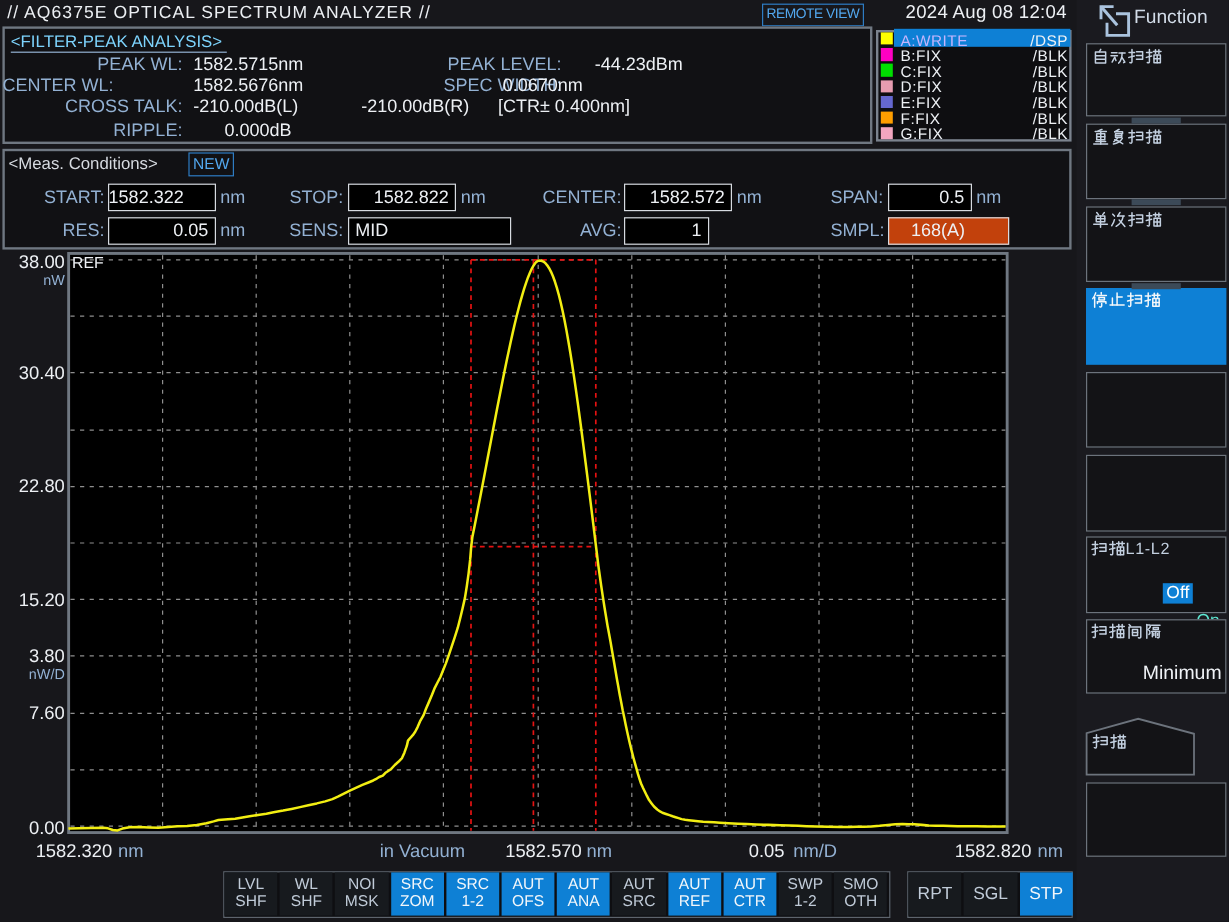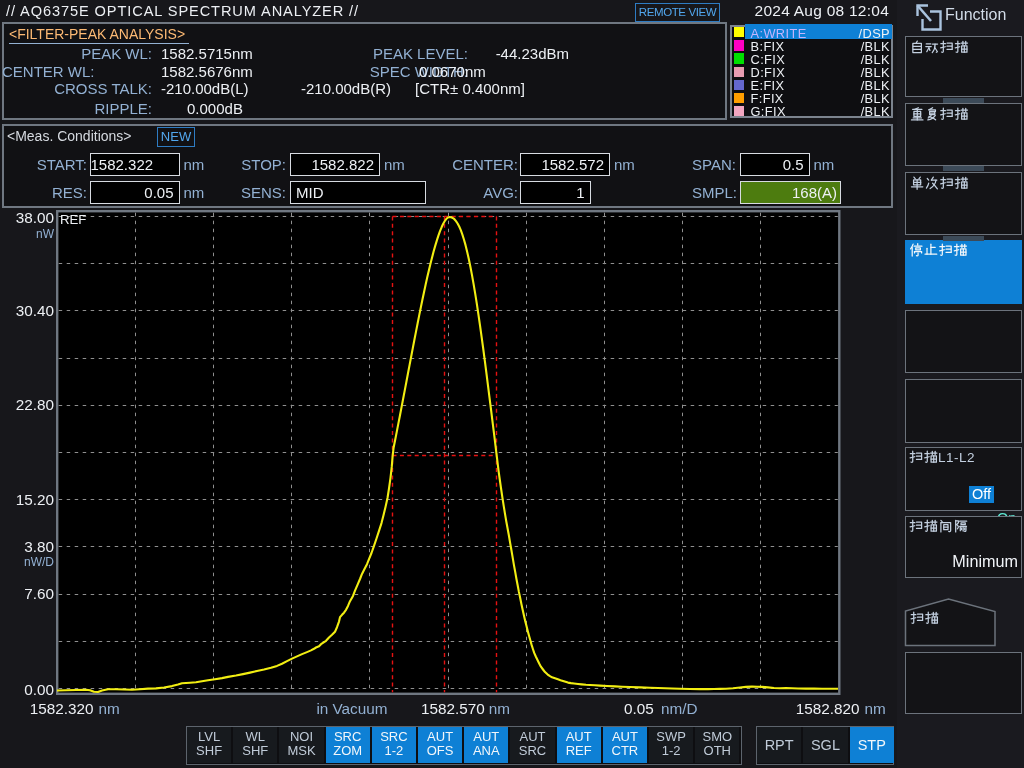--- a/index.html
+++ b/index.html
@@ -1,17 +1,17 @@
 <!DOCTYPE html>
 <html><head><meta charset="utf-8"><title>OSA</title><style>*{margin:0;padding:0;box-sizing:border-box}body{width:1024px;height:768px;background:#17171b;font-family:'Liberation Sans',sans-serif;overflow:hidden;position:relative}</style></head><body>
 <div style="position:absolute;left:6px;top:3px;font-size:14.6px;letter-spacing:.9px;color:#edf0f4">// AQ6375E OPTICAL SPECTRUM ANALYZER //</div>
 <div style="position:absolute;left:635px;top:3px;width:85px;height:19px;border:1px solid #2e7cc3;color:#52a7ee;font-size:11.5px;letter-spacing:-0.4px;text-align:center;line-height:17.5px;white-space:nowrap">REMOTE VIEW</div>
 <div style="position:absolute;left:748px;top:2px;width:141px;text-align:right;font-size:15.5px;letter-spacing:.25px;color:#edf0f4">2024 Aug 08 12:04</div>
 <div style="position:absolute;left:2px;top:22px;width:725px;height:98px;border:2px solid #6f7781;background:#111114"></div>
-<div style="position:absolute;left:9px;top:26px;font-size:14px;color:#fdba74;border-bottom:1px solid #93b1d3;padding:0 4px 1px 0">&lt;FILTER-PEAK ANALYSIS&gt;</div>
+<div style="position:absolute;left:9px;top:26px;font-size:14px;color:#7dd3fc;border-bottom:1px solid #93b1d3;padding:0 4px 1px 0">&lt;FILTER-PEAK ANALYSIS&gt;</div>
 <div style="position:absolute;left:2px;top:45.0px;width:150px;text-align:right;font-size:15px;color:#93b1d3">PEAK WL:</div>
 <div style="position:absolute;left:161px;top:45.0px;font-size:15px;color:#edf0f4">1582.5715nm</div>
 <div style="position:absolute;left:2px;top:62.5px;width:150px;text-align:left;font-size:15px;color:#93b1d3">CENTER WL:</div>
 <div style="position:absolute;left:161px;top:62.5px;font-size:15px;color:#edf0f4">1582.5676nm</div>
 <div style="position:absolute;left:2px;top:80.0px;width:150px;text-align:right;font-size:15px;color:#93b1d3">CROSS TALK:</div>
 <div style="position:absolute;left:161px;top:80.0px;font-size:15px;color:#edf0f4">-210.00dB(L)</div>
 <div style="position:absolute;left:2px;top:100.0px;width:150px;text-align:right;font-size:15px;color:#93b1d3">RIPPLE:</div>
 <div style="position:absolute;left:187px;top:100px;font-size:15px;color:#edf0f4">0.000dB</div>
 <div style="position:absolute;left:301px;top:80px;font-size:15px;color:#edf0f4">-210.00dB(R)</div>
 <div style="position:absolute;left:415px;top:80px;font-size:15px;color:#edf0f4">[CTR± 0.400nm]</div>
@@ -58,21 +58,21 @@
 <div style="position:absolute;left:739.5px;top:152.5px;width:70.0px;height:23px;border:1px solid #d7dbe1;background:#000;color:#edf0f4;font-size:15px;line-height:21px;padding-right:5px;text-align:right">0.5</div>
 <div style="position:absolute;left:813.5px;top:155.5px;font-size:15px;color:#93b1d3">nm</div>
 <div style="position:absolute;left:-23.0px;top:183.5px;width:110px;text-align:right;font-size:15px;color:#93b1d3">RES:</div>
 <div style="position:absolute;left:89.5px;top:180.5px;width:90.0px;height:23px;border:1px solid #d7dbe1;background:#000;color:#edf0f4;font-size:15px;line-height:21px;padding-right:5px;text-align:right">0.05</div>
 <div style="position:absolute;left:183.5px;top:183.5px;font-size:15px;color:#93b1d3">nm</div>
 <div style="position:absolute;left:176.0px;top:183.5px;width:110px;text-align:right;font-size:15px;color:#93b1d3">SENS:</div>
 <div style="position:absolute;left:290.0px;top:180.5px;width:135.5px;height:23px;border:1px solid #d7dbe1;background:#000;color:#edf0f4;font-size:15px;line-height:21px;padding-left:5px;text-align:left">MID</div>
 <div style="position:absolute;left:408.0px;top:183.5px;width:110px;text-align:right;font-size:15px;color:#93b1d3">AVG:</div>
 <div style="position:absolute;left:520.0px;top:180.5px;width:70.5px;height:23px;border:1px solid #d7dbe1;background:#000;color:#edf0f4;font-size:15px;line-height:21px;padding-right:5px;text-align:right">1</div>
 <div style="position:absolute;left:627.0px;top:183.5px;width:110px;text-align:right;font-size:15px;color:#93b1d3">SMPL:</div>
-<div style="position:absolute;left:739.5px;top:180.5px;width:101.5px;height:23px;border:1px solid #d7dbe1;background:#4d7c0f;color:#edf0f4;font-size:15px;line-height:21px;padding-right:3px;text-align:right">168(A)</div>
+<div style="position:absolute;left:739.5px;top:180.5px;width:101.5px;height:23px;border:1px solid #d7dbe1;background:#c2410c;color:#edf0f4;font-size:15px;line-height:21px;padding-right:17px;text-align:center">168(A)</div>
 <svg style="position:absolute;left:0;top:205px" width="897" height="520" viewBox="0 0 897 520" font-family="Liberation Sans, sans-serif">
     <rect x="57.2" y="6.2" width="782.1" height="482.6" fill="#000" stroke="#6f7781" stroke-width="2.4"></rect>
     <g stroke="#8f8f8f" stroke-width="1" stroke-dasharray="3.5 4.5">
       <line x1="58.7" y1="11.50" x2="837.8" y2="11.50"></line>
       <line x1="58.7" y1="58.50" x2="837.8" y2="58.50"></line>
       <line x1="58.7" y1="105.50" x2="837.8" y2="105.50"></line>
       <line x1="58.7" y1="153.50" x2="837.8" y2="153.50"></line>
       <line x1="58.7" y1="200.50" x2="837.8" y2="200.50"></line>
       <line x1="58.7" y1="247.50" x2="837.8" y2="247.50"></line>
       <line x1="58.7" y1="294.50" x2="837.8" y2="294.50"></line>

